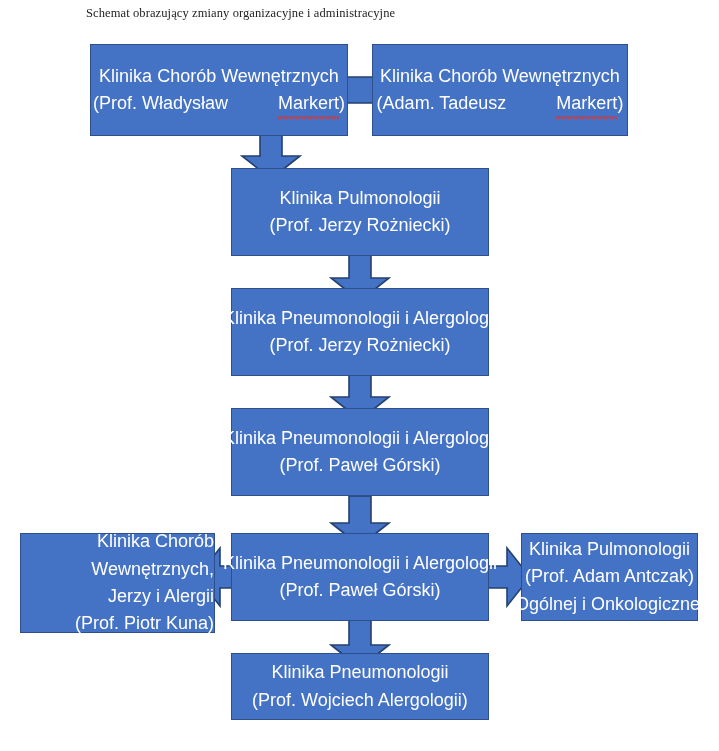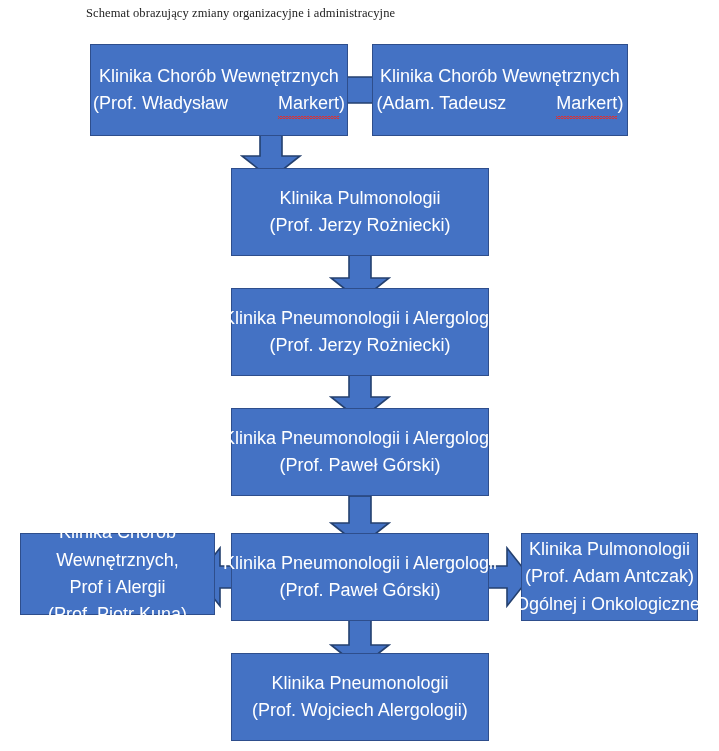--- a/index.html
+++ b/index.html
@@ -157,36 +157,36 @@
   <div class="box" style="left:231px; top:288px; width:258px; height:88px;">
     <span class="ln">Klinika Pneumonologii i Alergologii</span>
     <span class="ln">(Prof. Jerzy Rożniecki)</span>
   </div>
 
   <div class="box" style="left:231px; top:408px; width:258px; height:88px;">
     <span class="ln">Klinika Pneumonologii i Alergologii</span>
     <span class="ln">(Prof. Paweł Górski)</span>
   </div>
 
-  <div class="box" style="left:20px; top:533px; width:195px; height:82px;">
+  <div class="box" style="left:20px; top:533px; width:195px; height:100px;align-items:flex-end;">
     <span class="ln">Klinika Chorób</span>
     <span class="ln">Wewnętrznych,</span>
-    <span class="ln">Prof i Alergii</span>
+    <span class="ln">Jerzy i Alergii</span>
     <span class="ln">(Prof. Piotr Kuna)</span>
   </div>
 
   <div class="box" style="left:231px; top:533px; width:258px; height:88px;">
     <span class="ln">Klinika Pneumonologii i Alergologii</span>
     <span class="ln">(Prof. Paweł Górski)</span>
   </div>
 
   <div class="box" style="left:521px; top:533px; width:177px; height:88px;">
     <span class="ln">Klinika Pulmonologii</span>
     <span class="ln">(Prof. Adam Antczak)</span>
     <span class="ln">Ogólnej i Onkologicznej</span>
   </div>
 
-  <div class="box" style="left:231px; top:653px; width:258px; height:88px;">
+  <div class="box" style="left:231px; top:653px; width:258px; height:67px;">
     <span class="ln">Klinika Pneumonologii</span>
     <span class="ln">(Prof. Wojciech Alergologii)</span>
   </div>
 
 </div>
 
 </body></html>

